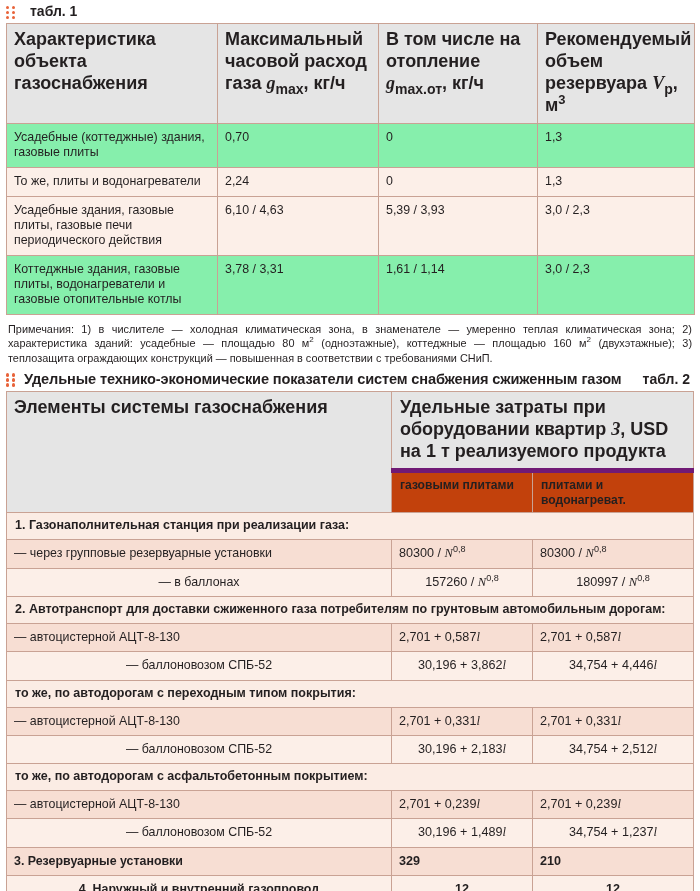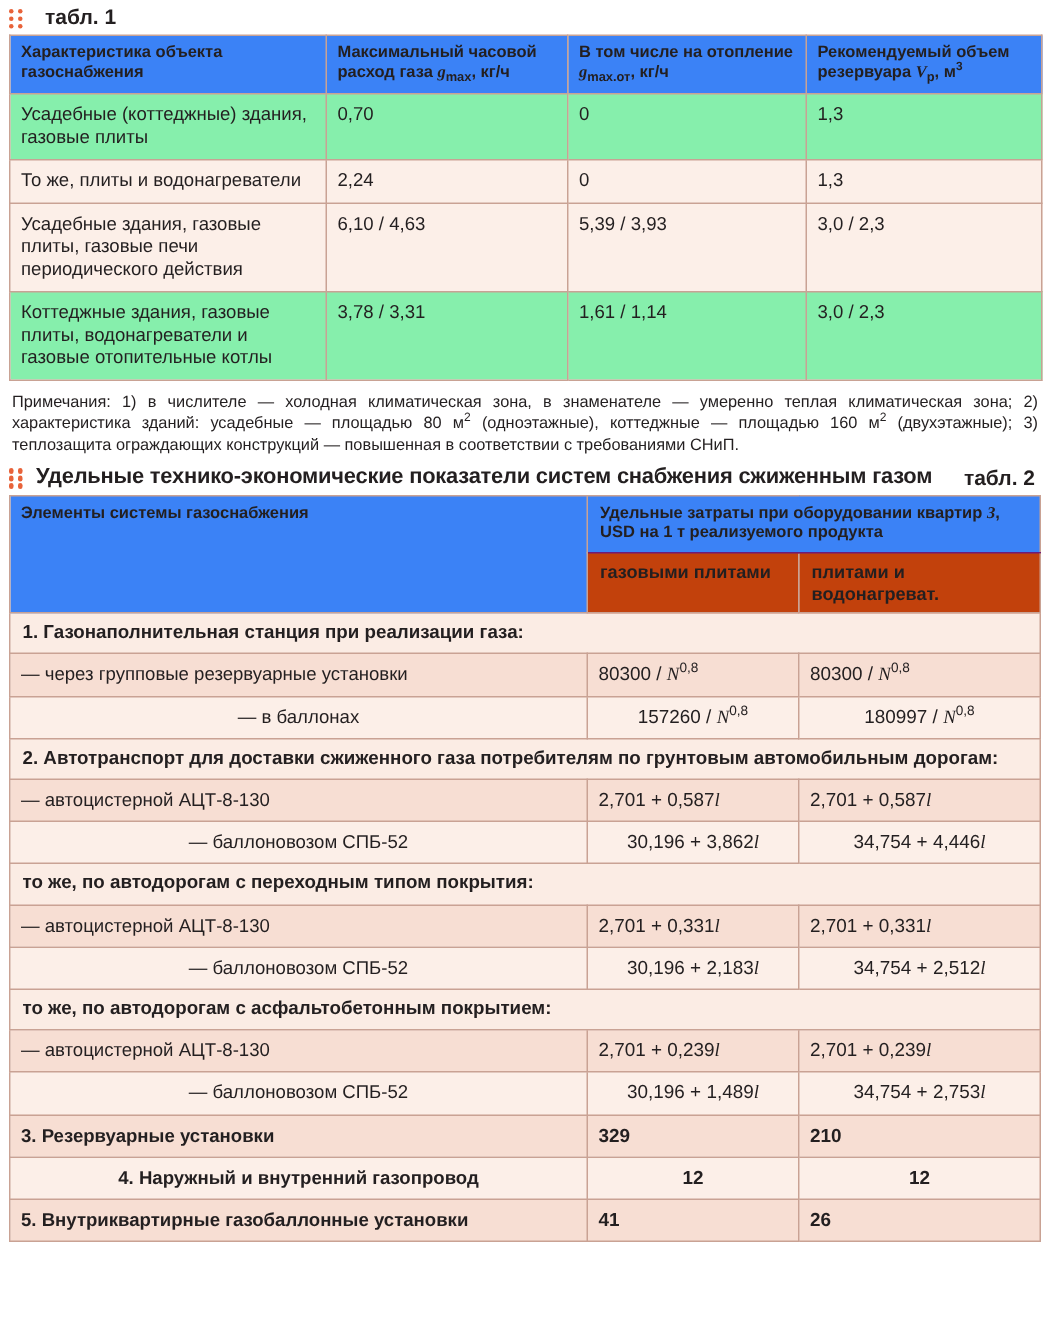--- a/index.html
+++ b/index.html
@@ -72,23 +72,23 @@
   .tbl td, .tbl th {
     border: 1px solid #c9a294;
     vertical-align: top;
     text-align: left;
     padding: 5px 7px 6px 7px;
     font-size: 12.4px;
     line-height: 1.21;
     font-weight: normal;
   }
   .tbl thead th {
-    background: #3b82f6;
+    background: #e5e5e5;
     font-weight: bold;
-    font-size: 11px;
+    font-size: 18px;
     line-height: 1.22;
     vertical-align: top;
   }
 
   
   #table1 col.c1 { width: 211px; }
   #table1 col.c2 { width: 161px; }
   #table1 col.c3 { width: 159px; }
   #table1 col.c4 { width: 157px; }
   #table1 tbody tr.odd td { background: #86efac; }
@@ -102,21 +102,21 @@
     text-align: justify;
     color: #231f20;
   }
   .notes sup { font-size: 0.74em; vertical-align: super; line-height: 0; }
 
   
   #table2 col.d1 { width: 385px; }
   #table2 col.d2 { width: 141px; }
   #table2 col.d3 { width: 161px; }
   #table2 thead th.grp {
-    border-bottom: 1px solid #701a75;
+    border-bottom: 5px solid #701a75;
     padding: 5px 7px 5px 8px;
   }
   #table2 thead th.sub {
     font-size: 12.1px;
     padding: 5px 7px 5px 8px;
     background: #c2410c;
   }
   #table2 td.sect {
     background: #fbece4;
     font-weight: bold;
@@ -271,21 +271,21 @@
           <td class="sect" colspan="3">то же, по автодорогам с асфальтобетонным покрытием:</td>
         </tr>
         <tr class="odd">
           <td class="lbl">— автоцистерной АЦТ-8-130</td>
           <td class="val"><span>2,701 + 0,239</span><span class="mvar">l</span></td>
           <td class="val"><span>2,701 + 0,239</span><span class="mvar">l</span></td>
         </tr>
         <tr class="even">
           <td class="lbl">— баллоновозом СПБ-52</td>
           <td class="val"><span>30,196 + 1,489</span><span class="mvar">l</span></td>
-          <td class="val"><span>34,754 + 2,753</span><span class="mvar">l</span></td>
+          <td class="val"><span>34,754 + 1,237</span><span class="mvar">l</span></td>
         </tr>
         <tr class="odd total">
           <td class="lbl">3. Резервуарные установки</td>
           <td class="val"><span>329</span></td>
           <td class="val"><span>210</span></td>
         </tr>
         <tr class="even total">
           <td class="lbl">4. Наружный и внутренний газопровод</td>
           <td class="val"><span>12</span></td>
           <td class="val"><span>12</span></td>

